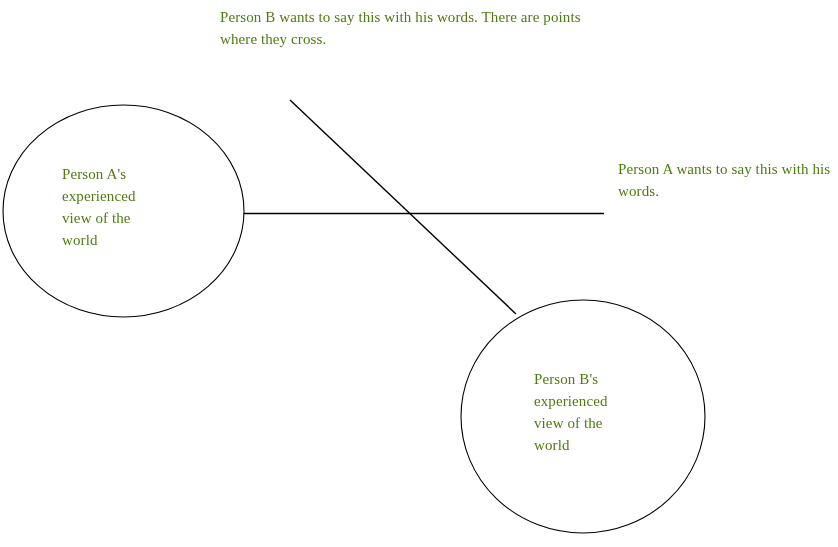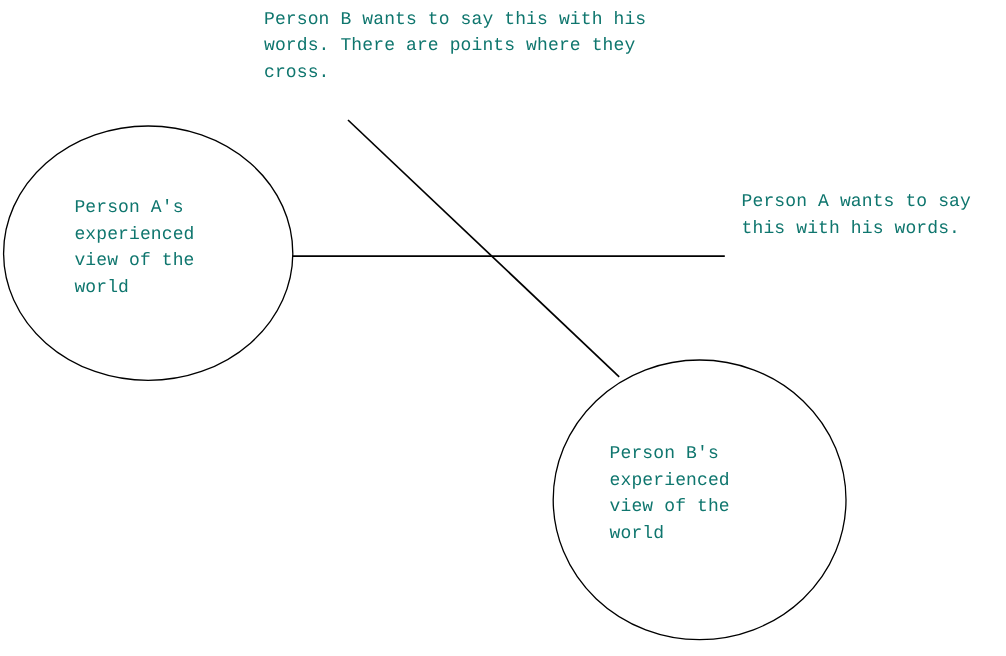--- a/index.html
+++ b/index.html
@@ -31,22 +31,22 @@
     stroke-width: 1.1;
   }
   .connector-line {
     stroke: #000000;
     stroke-width: 1.4;
     fill: none;
     stroke-linecap: butt;
   }
   .text-block {
     position: absolute;
-    color: #0f766e;
-    font-family: Liberation Mono, monospace;
+    color: #4d7c0f;
+    font-family: Liberation Serif, serif;
     font-size: 15px;
     line-height: 22px;
     white-space: pre-line;
     letter-spacing: 0.1px;
   }
   #annotation-top {
     left: 220px;
     top: 6px;
     width: 370px;
   }
@@ -54,21 +54,21 @@
     left: 618px;
     top: 158px;
     width: 222px;
   }
   #circle-a-label {
     left: 62px;
     top: 163px;
     width: 140px;
   }
   #circle-b-label {
-    left: 508px;
+    left: 534px;
     top: 368px;
     width: 145px;
   }
 </style>
 </head>
 <body>
 
 <div id="canvas">
 
   <svg id="diagram-svg" viewBox="0 0 838 547" xmlns="http://www.w3.org/2000/svg">

